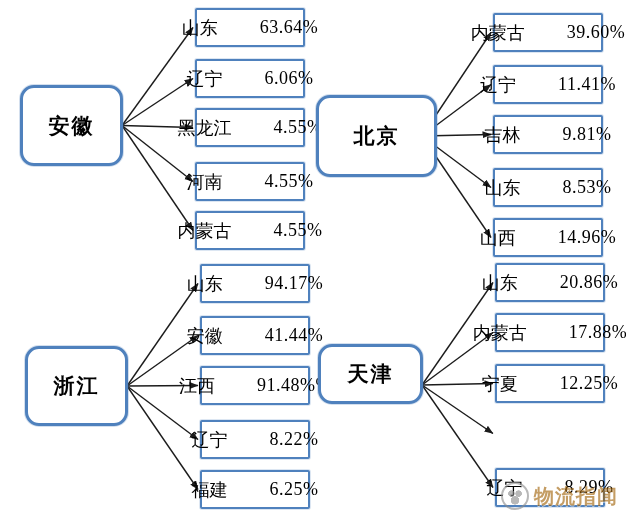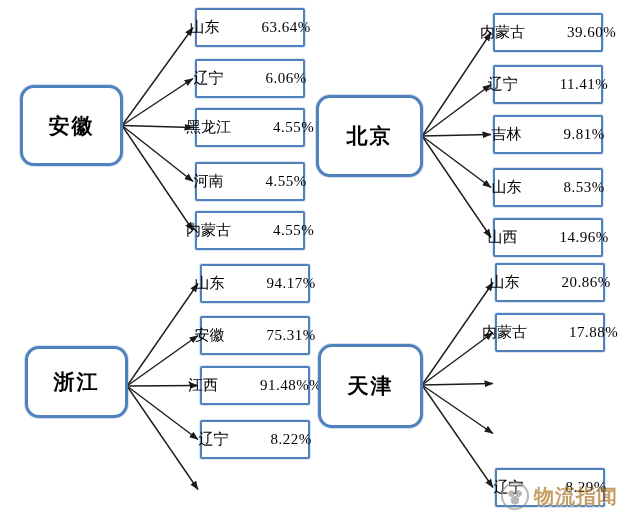--- a/index.html
+++ b/index.html
@@ -29,21 +29,21 @@
     font-size:21px;font-weight:bold;color:#000000;
     letter-spacing:2px;
     box-shadow:0 0 0 1px rgba(79,129,189,0.25);
   }
   .tbox{
     position:absolute;width:110px;height:39px;
     border:2px solid var(--accent);
     border-radius:2px;
     background:#ffffff;
     display:flex;align-items:center;justify-content:center;gap:4px;
-    font-size:15px;color:#000000;
+    font-size:18px;color:#000000;
     box-shadow:0 0 0 1px rgba(79,129,189,0.2);
   }
   .tbox .tn{white-space:nowrap;}
   .tbox .tv{white-space:nowrap;letter-spacing:0.5px;margin-left:38px;}
   .watermark{
     position:absolute;left:501px;top:482px;
     display:flex;align-items:center;gap:5px;
     opacity:0.62;
   }
   .wm-logo{
@@ -111,21 +111,21 @@
   </div>
   <div class="tbox" style="left:195px;top:162px">
     <span class="tn">河南</span>
     <span class="tv">4.55%</span>
   </div>
   <div class="tbox" style="left:195px;top:211px">
     <span class="tn">内蒙古</span>
     <span class="tv">4.55%</span>
   </div>
 
-  <div class="node" style="left:316px;top:95px;width:107px;height:82px">
+  <div class="node" style="left:316px;top:95px;width:121px;height:82px">
     <span>北京</span>
   </div>
   <div class="tbox" style="left:493px;top:13px">
     <span class="tn">内蒙古</span>
     <span class="tv">39.60%</span>
   </div>
   <div class="tbox" style="left:493px;top:65px">
     <span class="tn">辽宁</span>
     <span class="tv">11.41%</span>
   </div>
@@ -135,50 +135,58 @@
   </div>
   <div class="tbox" style="left:493px;top:168px">
     <span class="tn">山东</span>
     <span class="tv">8.53%</span>
   </div>
   <div class="tbox" style="left:493px;top:218px">
     <span class="tn">山西</span>
     <span class="tv">14.96%</span>
   </div>
 
-  <div class="node" style="left:25px;top:346px;width:103px;height:72px">
+  <div class="node" style="left:25px;top:346px;width:103px;height:80px">
     <span>浙江</span>
   </div>
   <div class="tbox" style="left:200px;top:264px">
     <span class="tn">山东</span>
     <span class="tv">94.17%</span>
   </div>
   <div class="tbox" style="left:200px;top:316px">
     <span class="tn">安徽</span>
-    <span class="tv">75.31%</span>
+    <span class="tv">41.44%</span>
   </div>
   <div class="tbox" style="left:200px;top:366px">
     <span class="tn">江西</span>
     <span class="tv">91.48%%</span>
   </div>
   <div class="tbox" style="left:200px;top:420px">
     <span class="tn">辽宁</span>
     <span class="tv">8.22%</span>
   </div>
+  <div class="tbox" style="left:200px;top:470px">
+    <span class="tn">福建</span>
+    <span class="tv">6.25%</span>
+  </div>
 
-  <div class="node" style="left:318px;top:344px;width:105px;height:84px">
+  <div class="node" style="left:318px;top:344px;width:105px;height:60px">
     <span>天津</span>
   </div>
   <div class="tbox" style="left:495px;top:263px">
     <span class="tn">山东</span>
     <span class="tv">20.86%</span>
   </div>
   <div class="tbox" style="left:495px;top:313px">
     <span class="tn">内蒙古</span>
     <span class="tv">17.88%</span>
+  </div>
+  <div class="tbox" style="left:495px;top:364px">
+    <span class="tn">宁夏</span>
+    <span class="tv">12.25%</span>
   </div>
   <div class="tbox" style="left:495px;top:468px">
     <span class="tn">辽宁</span>
     <span class="tv">8.29%</span>
   </div>
 
   <div class="watermark">
     <span class="wm-logo"></span>
     <span class="wm-text">物流指闻</span>
   </div>

